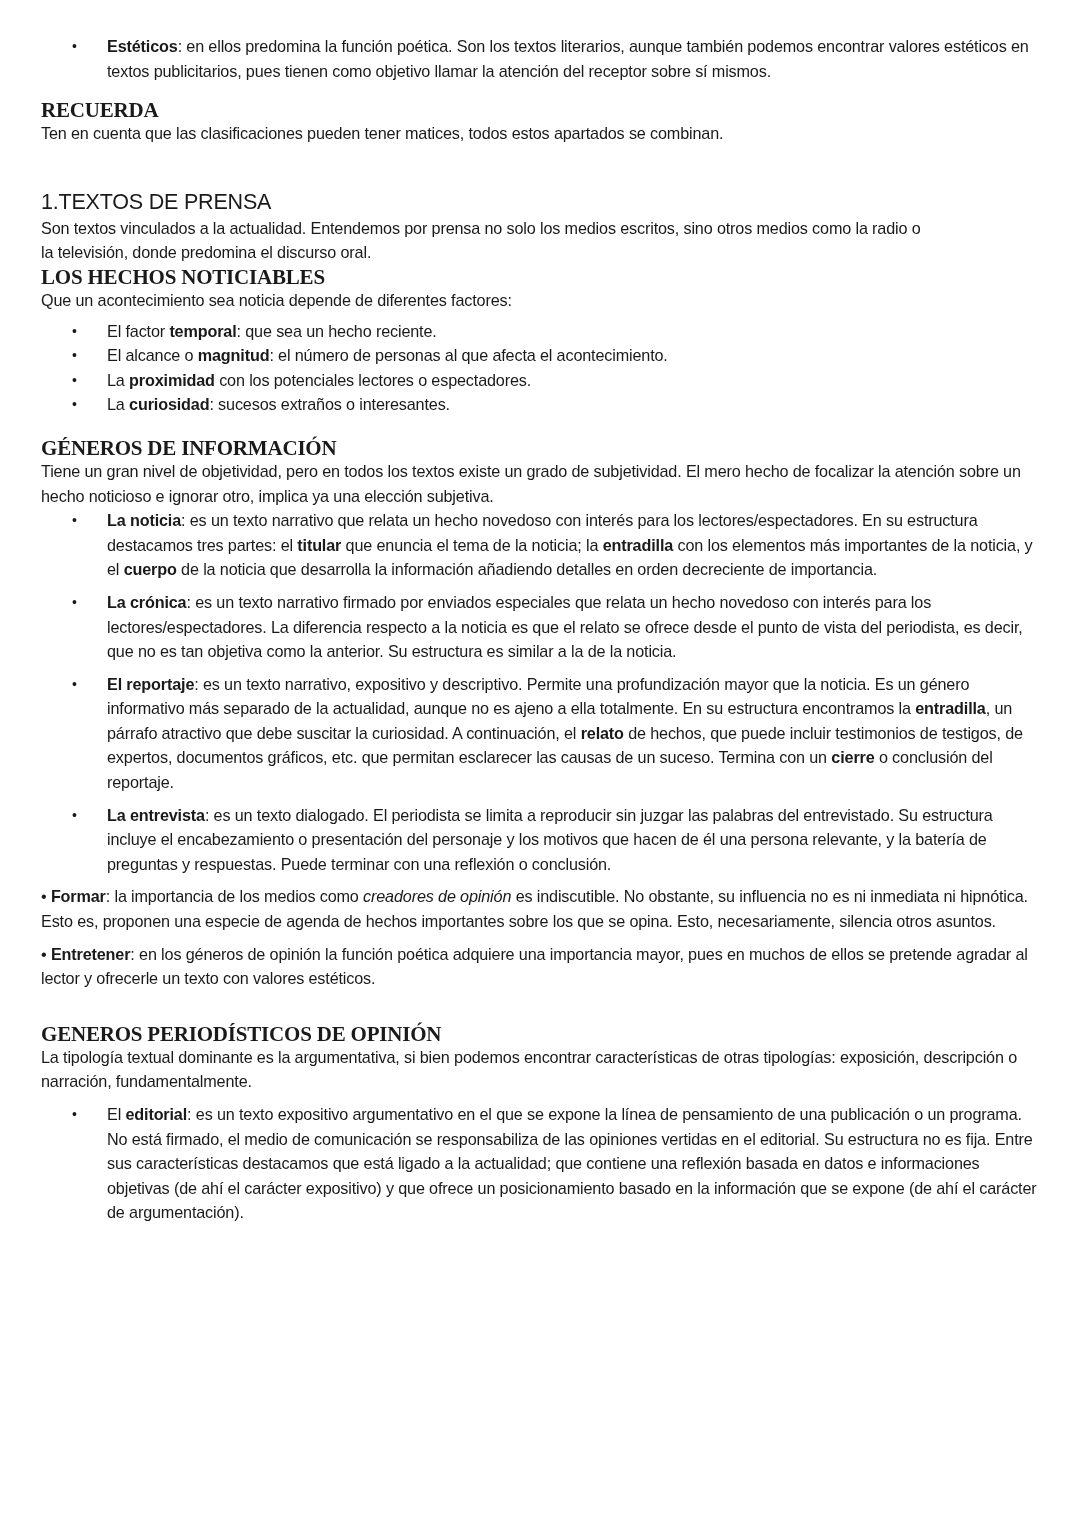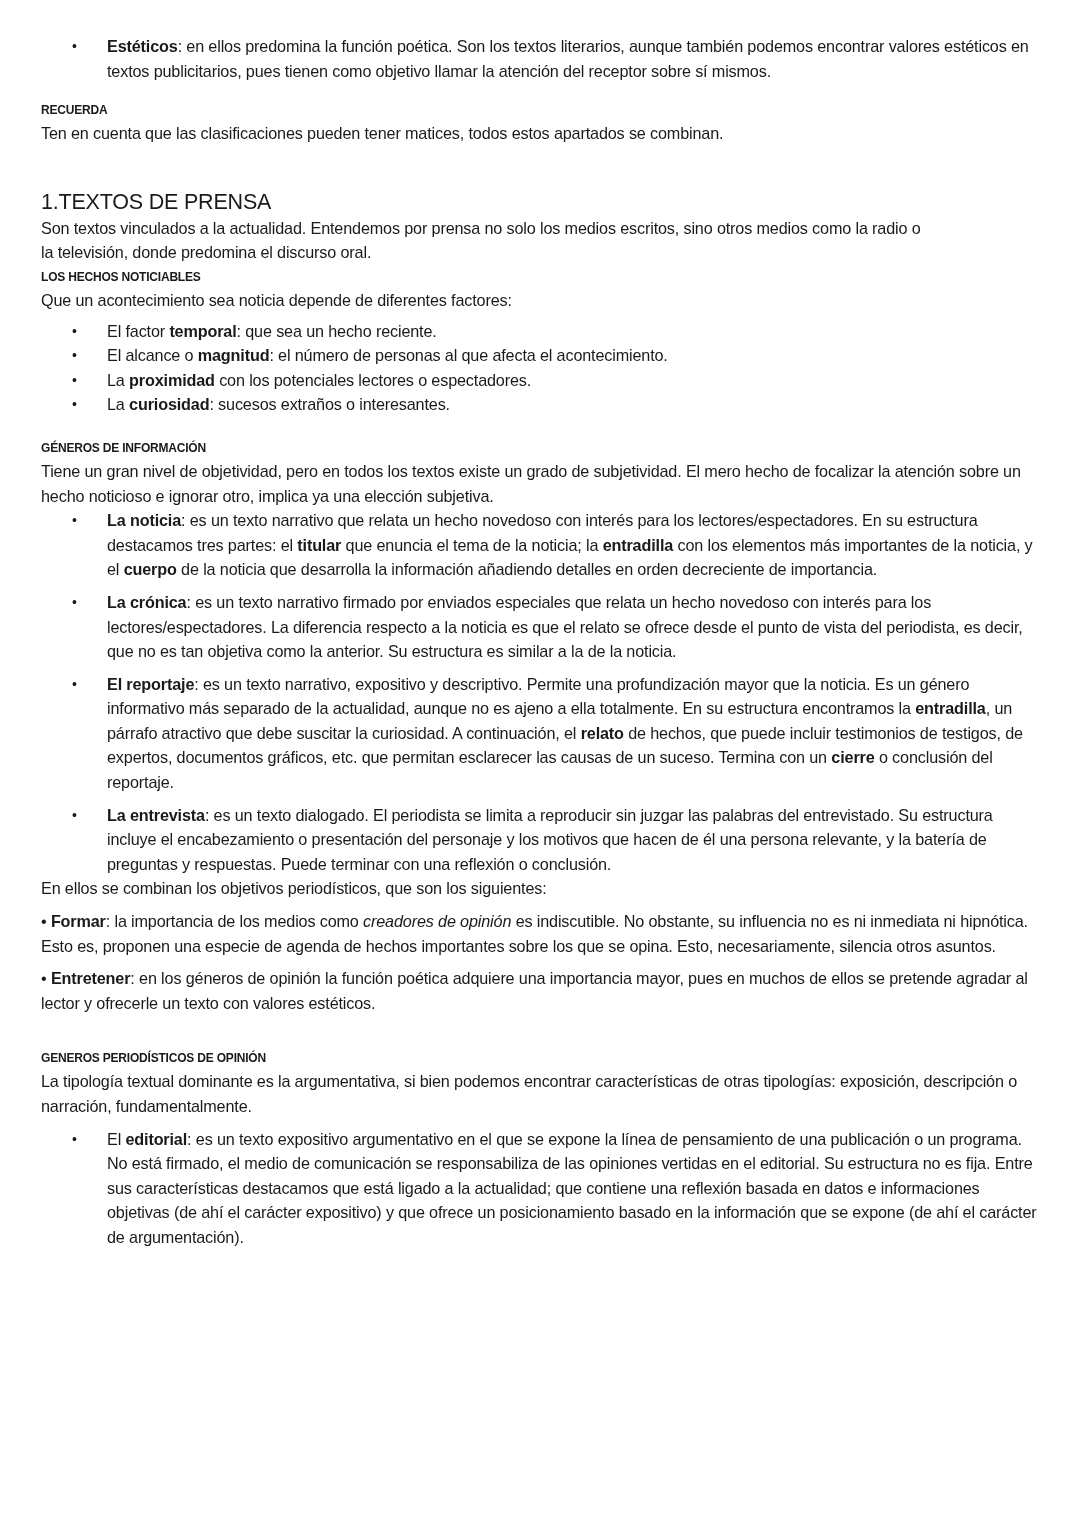--- a/index.html
+++ b/index.html
@@ -4,21 +4,21 @@
 <style>
   html, body { margin: 0; padding: 0; background: #ffffff; }
   body {
     width: 1080px; height: 1526px; overflow: hidden;
     font-family: "Liberation Sans", sans-serif;
     color: #1a1a1a;
     position: relative;
   }
   .page { position: absolute; left: 41px; top: 34px; width: 1000px; }
   .p { font-size: 16.2px; line-height: 24.6px; margin: 0; letter-spacing: -0.15px; }
-  .h-small { font-size: 12px; font-weight: bold; line-height: 22px; margin: 0; letter-spacing: -0.2px; }
+  .h-small { font-size: 21px; font-weight: bold; line-height: 22px; margin: 0; letter-spacing: -0.2px; font-family: Liberation Serif, serif; }
   .h-big { font-size: 21.5px; font-weight: normal; line-height: 28px; margin: 0; letter-spacing: -0.2px; }
   .bullets { list-style: none; margin: 0; padding: 0; }
   .bullets li { position: relative; padding-left: 66px; font-size: 16.2px; line-height: 24.6px; letter-spacing: -0.15px; }
   .bullets li .dot { position: absolute; left: 31px; top: 0; font-size: 14px; }
   .gap-s { margin-top: 8px; }
   b { font-weight: bold; }
   i { }
 </style>
 </head>
 <body>
@@ -46,21 +46,20 @@
 
   <p class="h-small" style="margin-top:20px">GÉNEROS DE INFORMACIÓN</p>
   <p class="p">Tiene un gran nivel de objetividad, pero en todos los textos existe un grado de subjetividad. El mero hecho de focalizar la atención sobre un hecho noticioso e ignorar otro, implica ya una elección subjetiva.</p>
   <ul class="bullets">
     <li><span class="dot">•</span><b>La noticia</b><span>: es un texto narrativo que relata un hecho novedoso con interés para los lectores/espectadores. En su estructura destacamos tres partes: el </span><b>titular</b><span> que enuncia el tema de la noticia; la </span><b>entradilla</b><span> con los elementos más importantes de la noticia, y el </span><b>cuerpo</b><span> de la noticia que desarrolla la información añadiendo detalles en orden decreciente de importancia.</span></li>
     <li class="gap-s"><span class="dot">•</span><b>La crónica</b><span>: es un texto narrativo firmado por enviados especiales que relata un hecho novedoso con interés para los lectores/espectadores. La diferencia respecto a la noticia es que el relato se ofrece desde el punto de vista del periodista, es decir, que no es tan objetiva como la anterior. Su estructura es similar a la de la noticia.</span></li>
     <li class="gap-s"><span class="dot">•</span><b>El reportaje</b><span>: es un texto narrativo, expositivo y descriptivo. Permite una profundización mayor que la noticia. Es un género informativo más separado de la actualidad, aunque no es ajeno a ella totalmente. En su estructura encontramos la </span><b>entradilla</b><span>, un párrafo atractivo que debe suscitar la curiosidad. A continuación, el </span><b>relato</b><span> de hechos, que puede incluir testimonios de testigos, de expertos, documentos gráficos, etc. que permitan esclarecer las causas de un suceso. Termina con un </span><b>cierre</b><span> o conclusión del reportaje.</span></li>
     <li class="gap-s"><span class="dot">•</span><b>La entrevista</b><span>: es un texto dialogado. El periodista se limita a reproducir sin juzgar las palabras del entrevistado. Su estructura incluye el encabezamiento o presentación del personaje y los motivos que hacen de él una persona relevante, y la batería de preguntas y respuestas. Puede terminar con una reflexión o conclusión.</span></li>
   </ul>
 
-  <p class="p">En ellos se combinan los objetivos periodísticos, que son los siguientes:</p>
 
   <p class="p gap-s"><span>• </span><b>Formar</b><span>: la importancia de los medios como </span><i>creadores de opinión</i><span> es indiscutible. No obstante, su influencia no es ni inmediata ni hipnótica. Esto es, proponen una especie de agenda de hechos importantes sobre los que se opina. Esto, necesariamente, silencia otros asuntos.</span></p>
   <p class="p gap-s"><span>• </span><b>Entretener</b><span>: en los géneros de opinión la función poética adquiere una importancia mayor, pues en muchos de ellos se pretende agradar al lector y ofrecerle un texto con valores estéticos.</span></p>
 
   <p class="h-small" style="margin-top:32px">GENEROS PERIODÍSTICOS DE OPINIÓN</p>
   <p class="p">La tipología textual dominante es la argumentativa, si bien podemos encontrar características de otras tipologías: exposición, descripción o narración, fundamentalmente.</p>
   <ul class="bullets gap-s">
     <li><span class="dot">•</span><span>El </span><b>editorial</b><span>: es un texto expositivo argumentativo en el que se expone la línea de pensamiento de una publicación o un programa. No está firmado, el medio de comunicación se responsabiliza de las opiniones vertidas en el editorial. Su estructura no es fija. Entre sus características destacamos que está ligado a la actualidad; que contiene una reflexión basada en datos e informaciones objetivas (de ahí el carácter expositivo) y que ofrece un posicionamiento basado en la información que se expone (de ahí el carácter de argumentación).</span></li>
   </ul>
 

